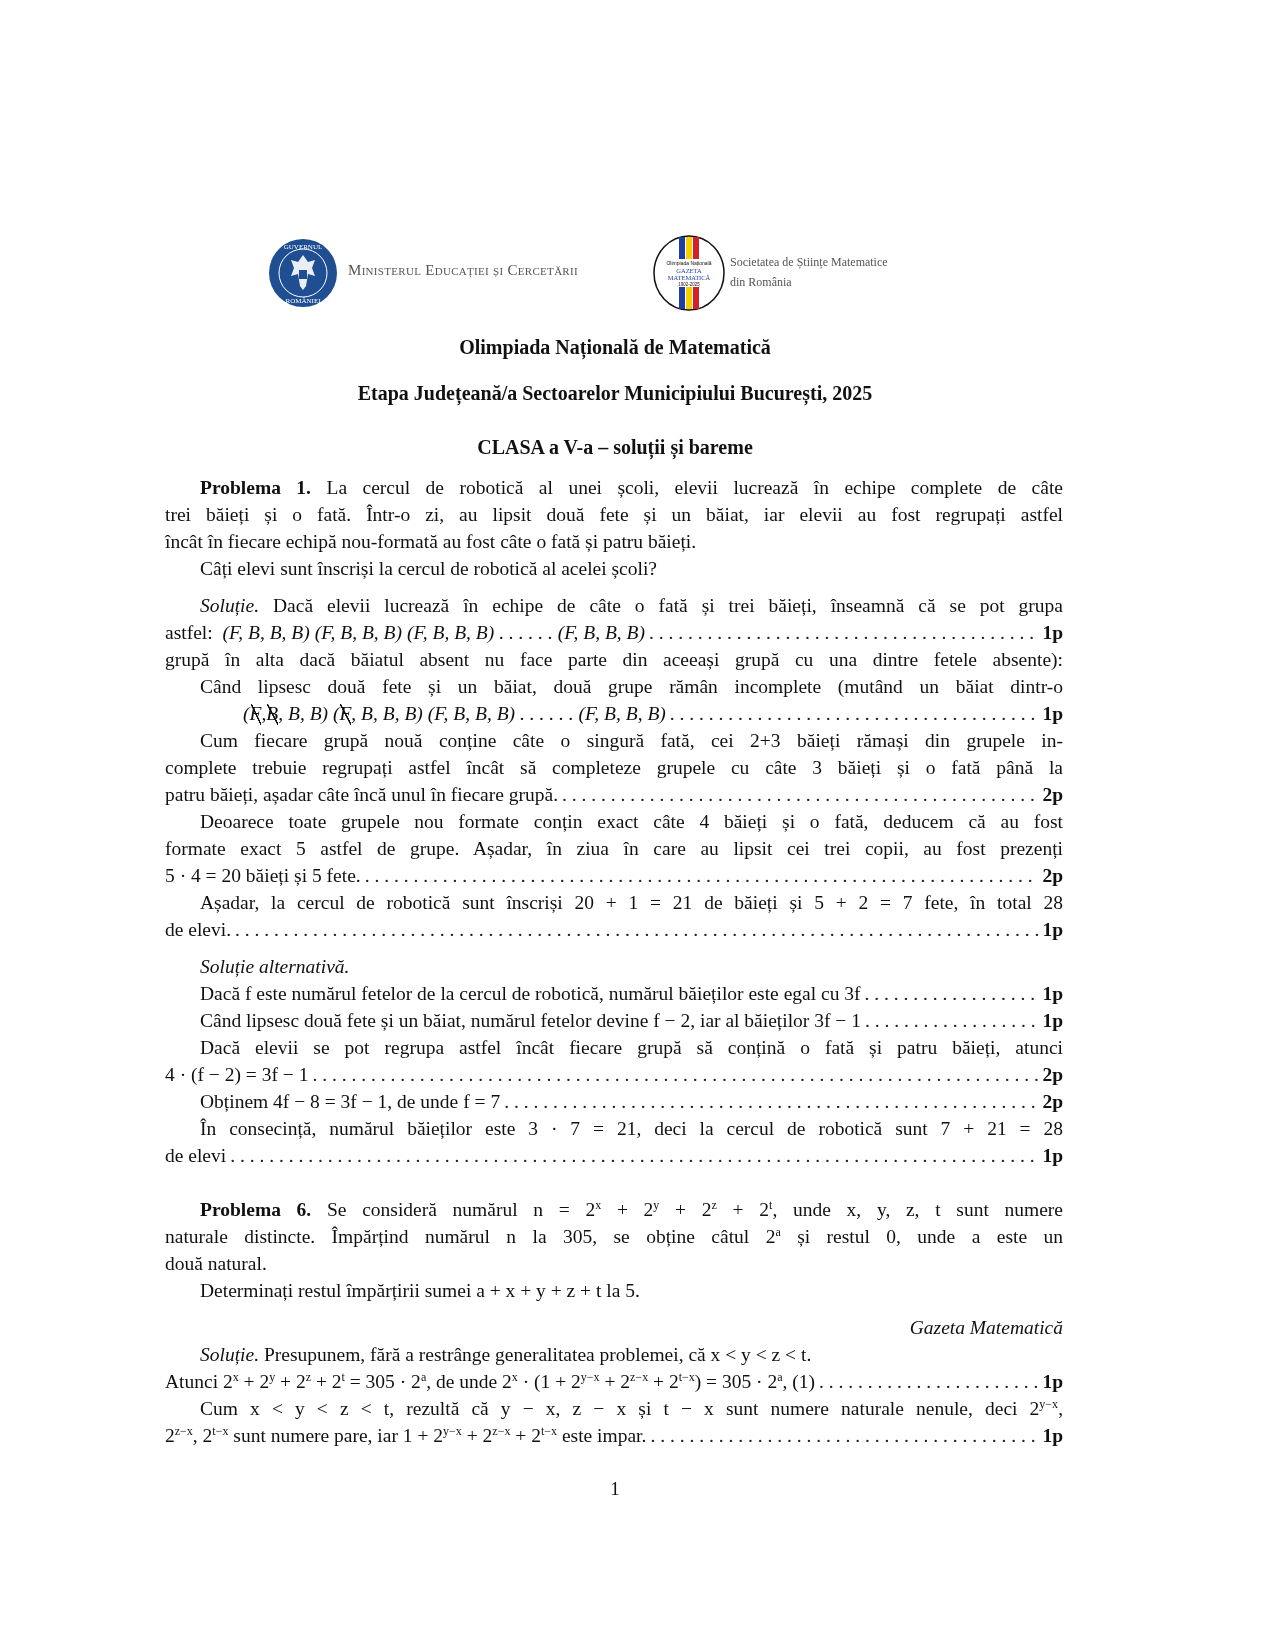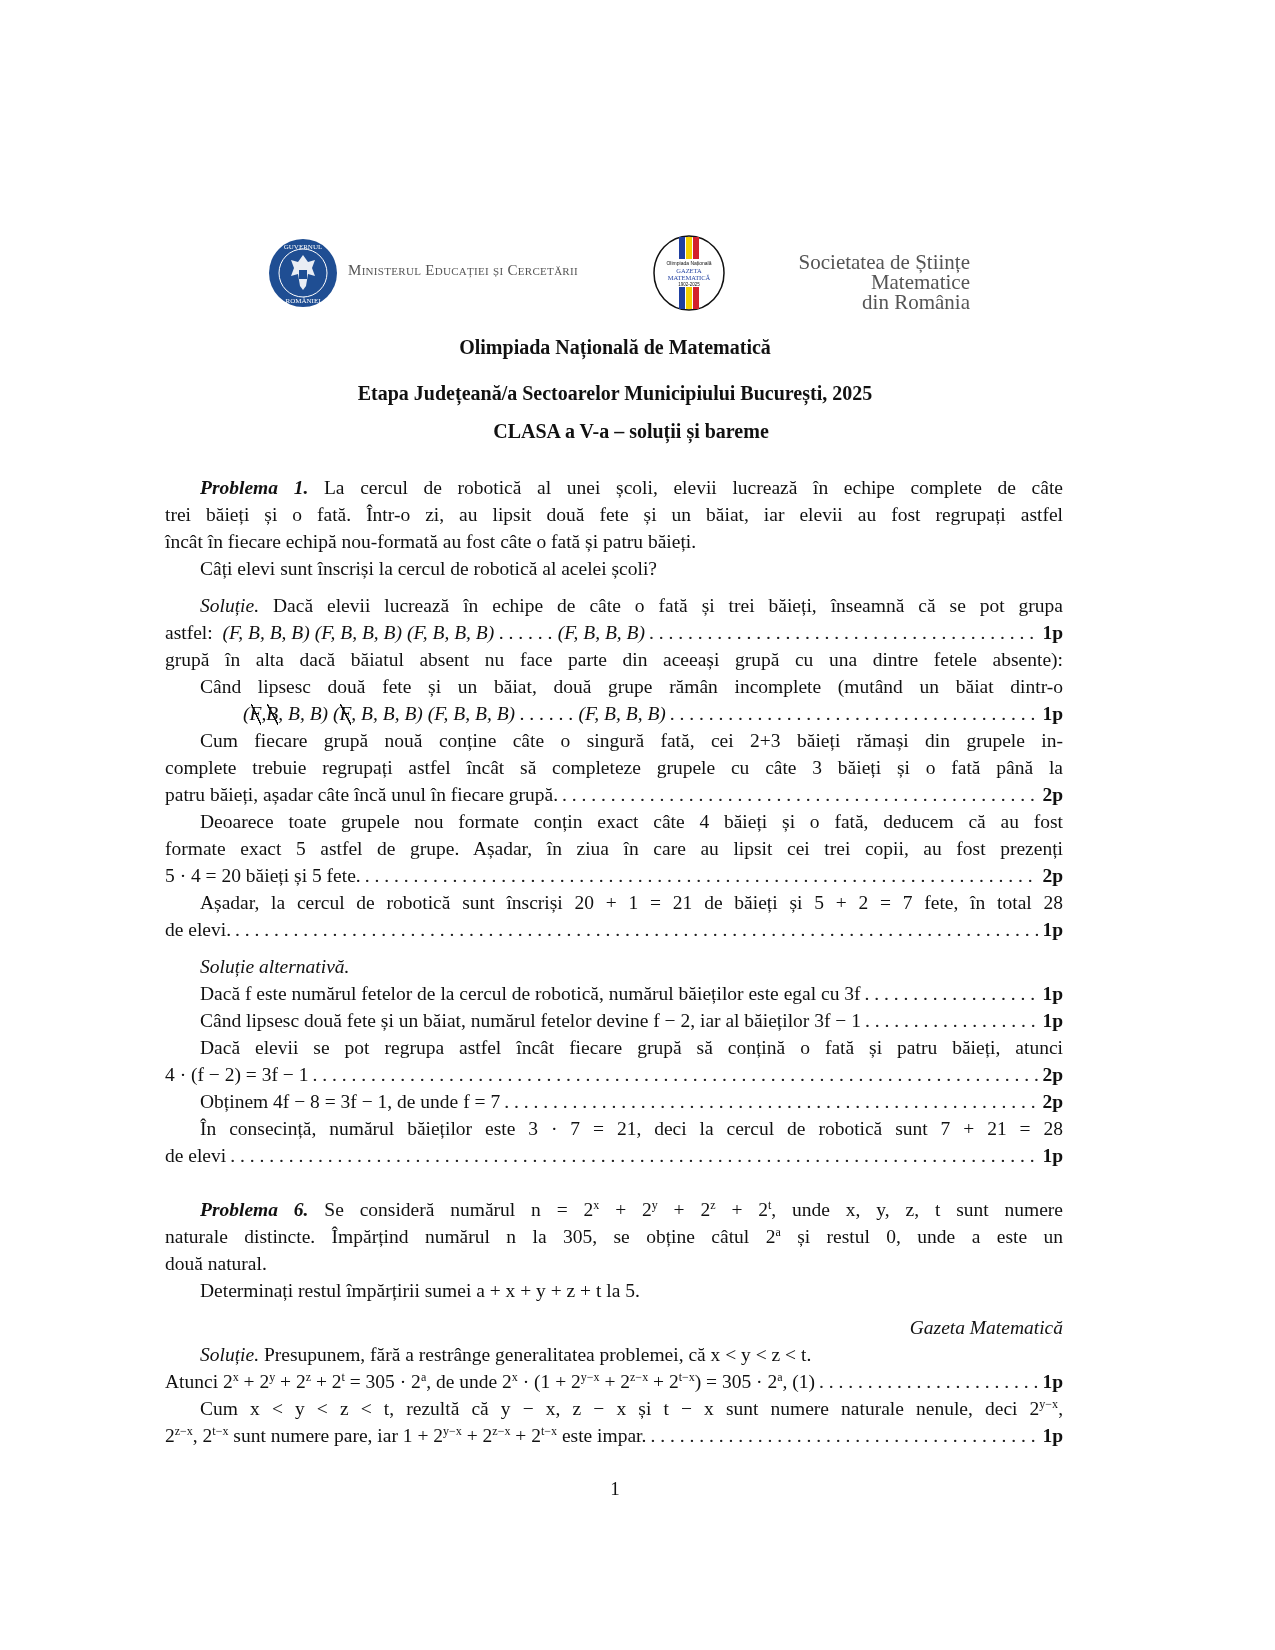--- a/index.html
+++ b/index.html
@@ -6,41 +6,41 @@
   body { width: 1275px; height: 1650px; position: relative; overflow: hidden;
          font-family: "DejaVu Serif", "Liberation Serif", serif; color: #111; }
   .page { position: absolute; left: 0; top: 0; width: 1275px; height: 1650px; }
 
   
   .hdr { position: absolute; top: 238px; left: 0; width: 1168px; height: 80px; }
   .gov-logo { position: absolute; left: 268px; top: 0px; width: 70px; height: 70px; }
   .gov-text { position: absolute; left: 348px; top: 24px; font-family: "Liberation Serif", serif;
               font-size: 15px; color: #555; letter-spacing: 0.3px; font-variant: small-caps; }
   .gm-logo { position: absolute; left: 652px; top: -4px; width: 74px; height: 78px; }
-  .ssm-text { position: absolute; left: 730px; top: 14px; width: 240px; text-align: right;
-              font-family: "Liberation Serif", serif; font-size: 21px; color: #555; line-height: 20px; }
+  .ssm-text { position: absolute; left: 730px; top: 14px; width: 240px; text-align: left;
+              font-family: "Liberation Serif", serif; font-size: 12px; color: #555; line-height: 20px; }
 
   
   .title { position: absolute; left: 0; width: 1230px; text-align: center; font-weight: bold;
            font-family: "Liberation Serif", serif; font-size: 20px; }
   .t1 { top: 336px; }
   .t2 { top: 382px; }
-  .t3 { top: 420px; margin-left: 16px; }
+  .t3 { top: 436px; }
 
   
   .body { position: absolute; left: 165px; top: 474px; width: 898px;
           font-family: "Liberation Serif", serif; font-size: 19.5px; line-height: 27px; }
   .ln { position: relative; height: 27px; white-space: nowrap; text-align: justify;
         text-align-last: justify; }
   .ln.left { text-align: right; text-align-last: left; }
   .ln.ind { padding-left: 35px; }
   .ln.cen { padding-left: 78px; text-align-last: left; text-align: left; }
   .gap { height: 10px; }
   .gap2 { height: 27px; }
-  b.pb { font-weight: bold; font-style: italic; }
+  b.pb { font-weight: bold; }
   i, .it { font-style: italic; }
   .lead { display: flex; align-items: baseline; white-space: nowrap; }
   .lead .txt { flex: 0 0 auto; }
   .lead .dots { flex: 1 1 auto; overflow: hidden; margin: 0 4px; letter-spacing: 3px; color: #222; }
   .lead .dots::before { content: ". . . . . . . . . . . . . . . . . . . . . . . . . . . . . . . . . . . . . . . . . . . . . . . . . . . . . . . . . . . . . . . . . . . . . . . . . . . . . . . . . . . . . . . . . . . . . . . . . . . . . . . . . . . . . . . . . . . . . . . . . . . . . . . . . . . . . . . . . . . . . . . . . ."; letter-spacing: 0; }
   .lead .pts { flex: 0 0 auto; font-weight: bold; }
   .src { text-align: right; font-style: italic; height: 27px; }
   sup { font-size: 12px; vertical-align: 7px; line-height: 0; }
   .strike { position: relative; display: inline-block; }
   .strike::after { content: ""; position: absolute; left: 1px; right: 0; top: 4px; bottom: 2px;

